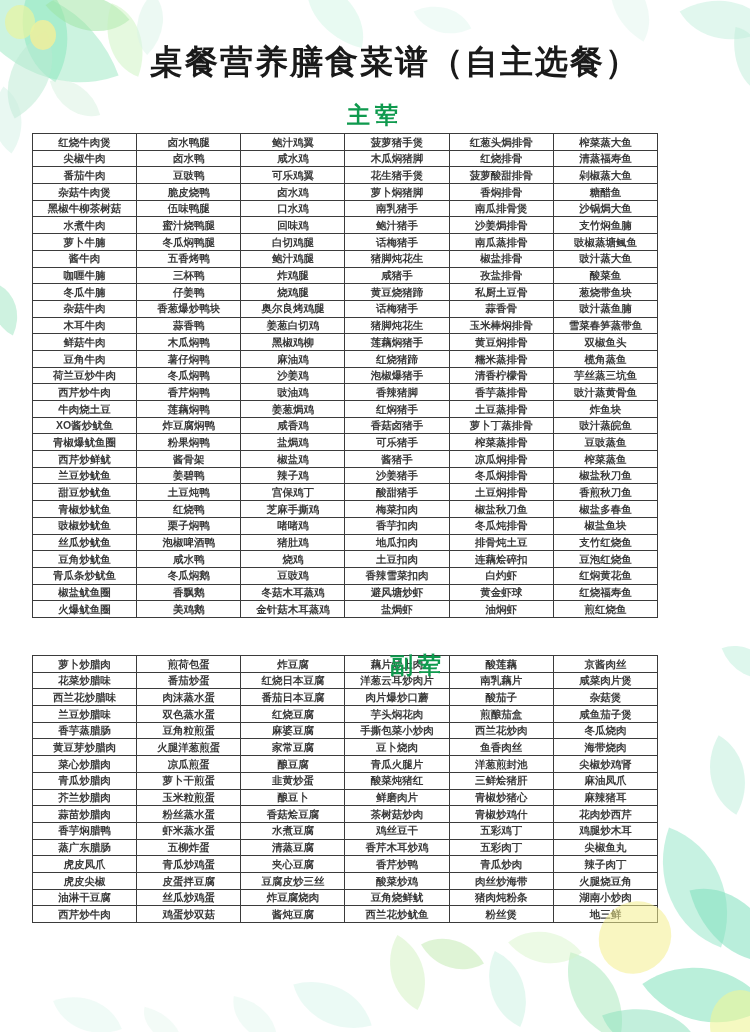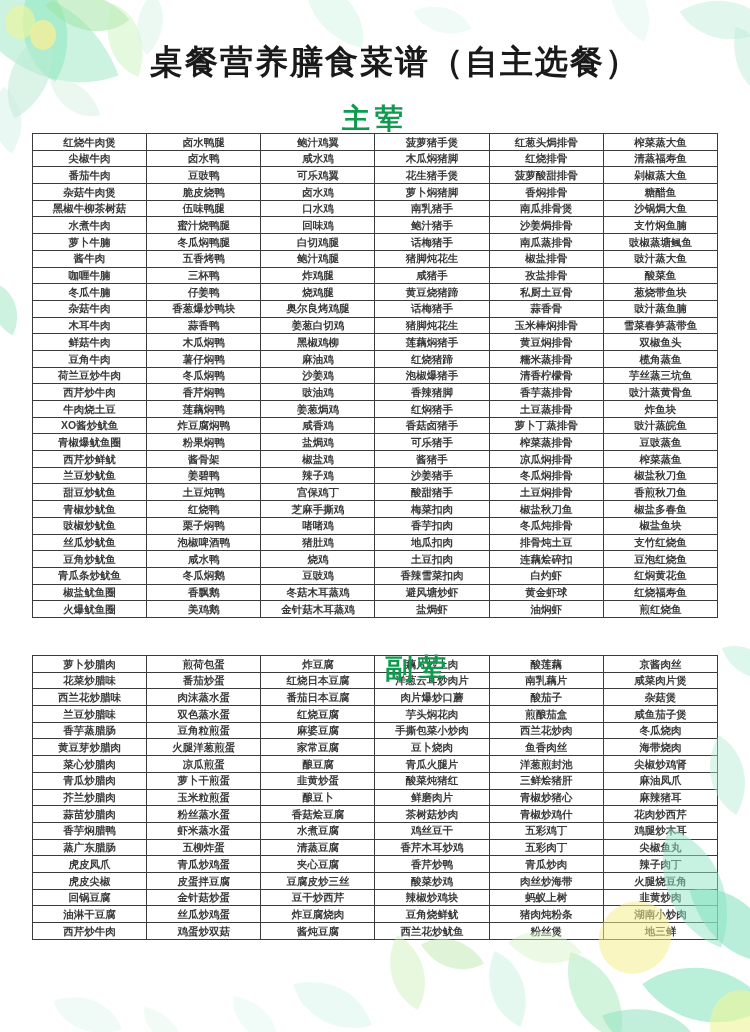--- a/index.html
+++ b/index.html
@@ -18,31 +18,31 @@
     font-size:33px;
     letter-spacing:2px;
     color:#1a1a1a;
     z-index:3;
     padding-left:20px;
   }
   .section-heading{
     position:absolute;left:0;width:750px;
     text-align:center;
     font-weight:bold;
-    font-size:28px;
+    font-size:23px;
     letter-spacing:5px;
     color:#0f9a4e;
     z-index:3;
   }
   #heading-main{top:100px;}
   #heading-secondary{top:650px;margin-left:43px;}
   table.menu{
     position:absolute;
     left:32px;
-    width:686px;
+    width:626px;
     border-collapse:collapse;
     table-layout:fixed;
     z-index:1;
     background:transparent;
   }
   #table-main{top:133px;}
   #table-secondary{top:655px;}
   table.menu td{
     border:1.4px solid #3b3b3b;
     height:15.7px;
@@ -453,28 +453,20 @@
         </tr>
         <tr>
           <td>虎皮尖椒</td>
           <td>皮蛋拌豆腐</td>
           <td>豆腐皮炒三丝</td>
           <td>酸菜炒鸡</td>
           <td>肉丝炒海带</td>
           <td>火腿烧豆角</td>
         </tr>
         <tr>
-          <td>回锅豆腐</td>
-          <td>金针菇炒蛋</td>
-          <td>豆干炒西芹</td>
-          <td>辣椒炒鸡块</td>
-          <td>蚂蚁上树</td>
-          <td>韭黄炒肉</td>
-        </tr>
-        <tr>
           <td>油淋干豆腐</td>
           <td>丝瓜炒鸡蛋</td>
           <td>炸豆腐烧肉</td>
           <td>豆角烧鲜鱿</td>
           <td>猪肉炖粉条</td>
           <td>湖南小炒肉</td>
         </tr>
         <tr>
           <td>西芹炒牛肉</td>
           <td>鸡蛋炒双菇</td>

